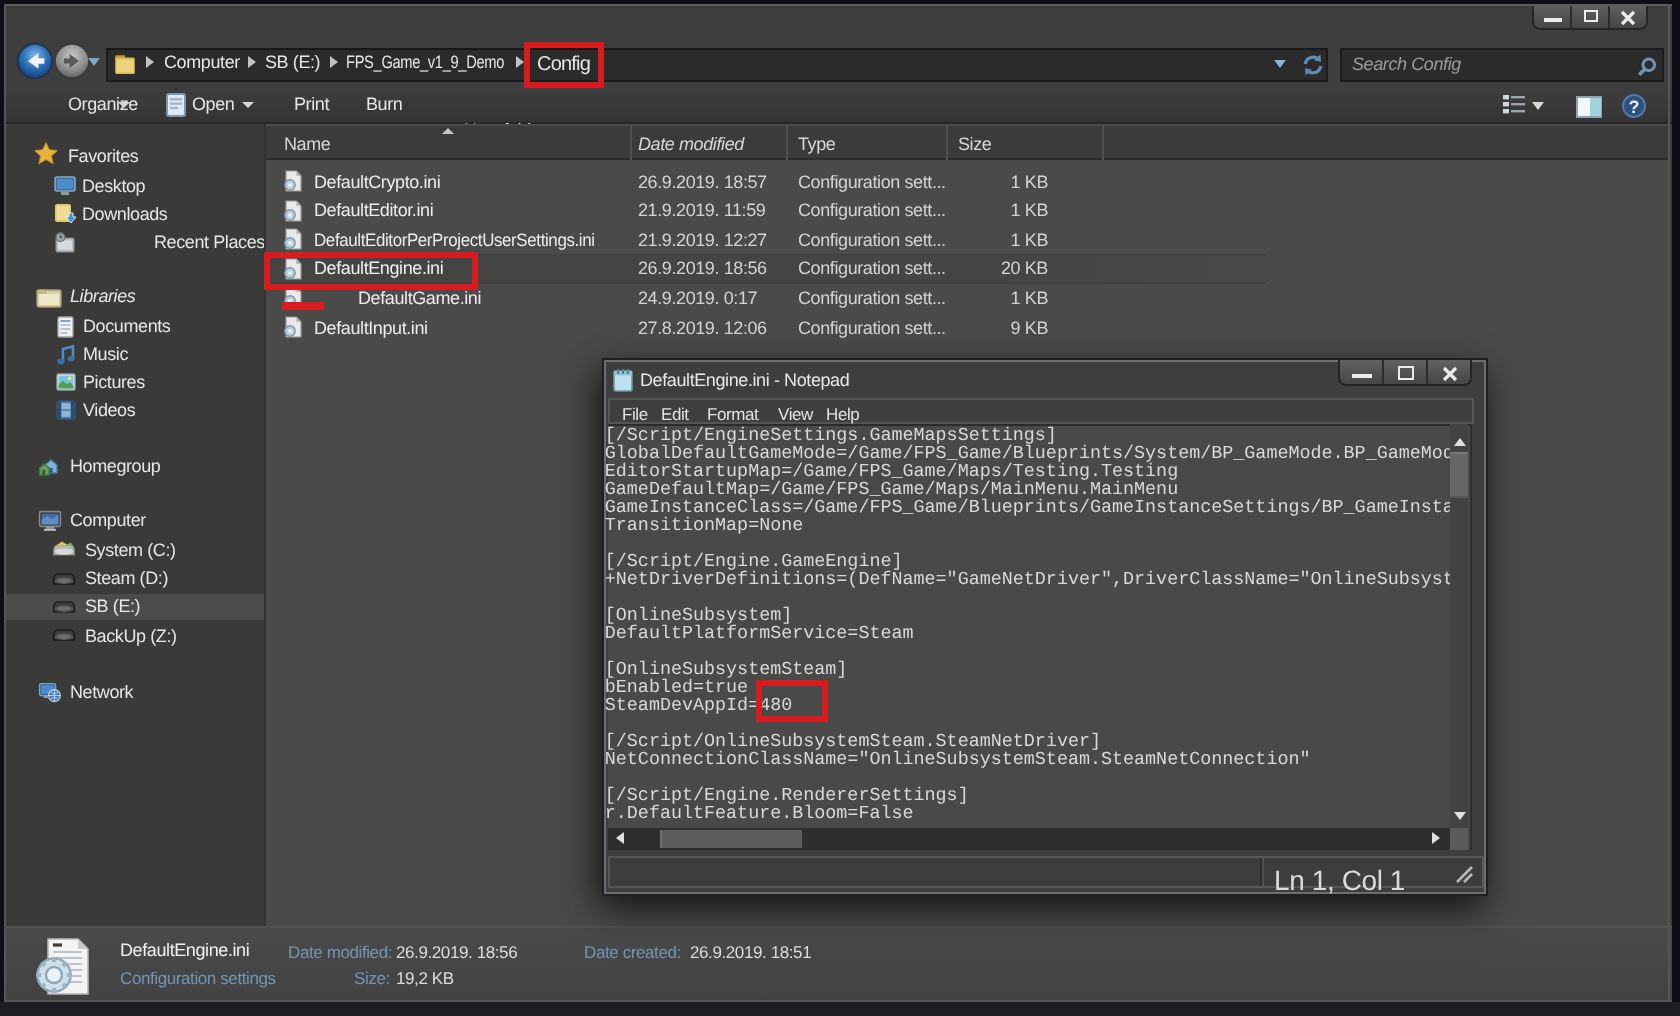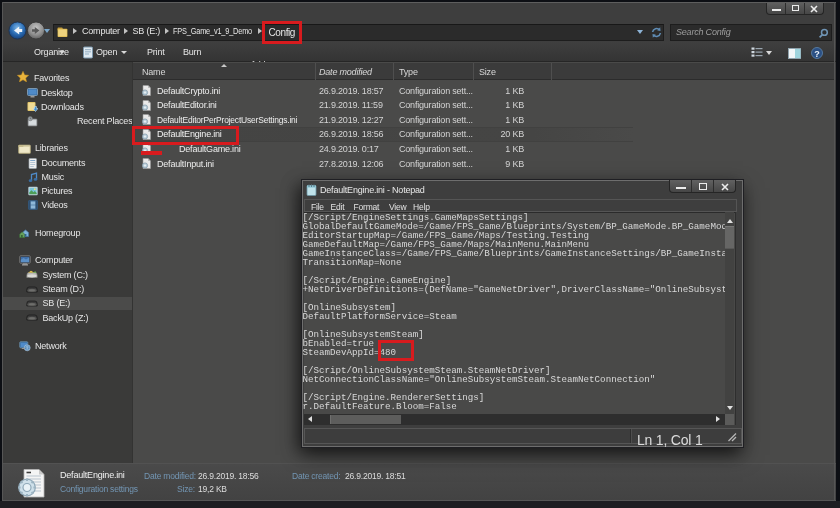--- a/index.html
+++ b/index.html
@@ -143,21 +143,21 @@
     <circle cx="3.2" cy="2.6" r="2.2" fill="#9aa3a9" stroke="#717171" stroke-width="0.6"></circle>
     <path d="M3.2 1.4 v1.3 h1" stroke="#4a4a4a" stroke-width="0.6" fill="none"></path>
   </svg>
 <div class="txt" style="left:41px; top:115.5px;margin-left:36px;">Recent Places</div>
 
 <svg class="abs" style="left:18px; top:142.5px;" width="13" height="11" viewBox="0 0 13 11">
     <rect x="0.5" y="2" width="12" height="8.5" rx="1" fill="#d8cfa8" stroke="#a89d72" stroke-width="0.7"></rect>
     <rect x="0.5" y="2" width="5" height="2" rx="0.8" fill="#c4b98c"></rect>
     <rect x="1.5" y="4" width="10" height="5.5" fill="#efe8c8"></rect>
   </svg>
-<div class="txt" style="left:35px; top:143px;">Libraries</div>
+<div class="txt" style="left:35px; top:143px;font-style:italic;">Libraries</div>
 <svg class="abs" style="left:28px; top:157.5px;" width="10" height="11" viewBox="0 0 10 11">
     <rect x="1" y="0.5" width="7.5" height="10" rx="0.8" fill="#f0f0f0" stroke="#9aa5ad" stroke-width="0.7"></rect>
     <rect x="2.2" y="2" width="5" height="1" fill="#7fa6c9"></rect>
     <rect x="2.2" y="4" width="5" height="1" fill="#b5c6d4"></rect>
     <rect x="2.2" y="6" width="5" height="1" fill="#b5c6d4"></rect>
     <rect x="2.2" y="8" width="3.5" height="1" fill="#b5c6d4"></rect>
   </svg>
 <div class="txt" style="left:41.5px; top:157.5px;">Documents</div>
 <svg class="abs" style="left:28px; top:171.5px;" width="10" height="11" viewBox="0 0 10 11">
     <path d="M3.5 8.5 V2.5 L8.5 1.2 V7.2" fill="none" stroke="#4f8bc9" stroke-width="1.3"></path>

